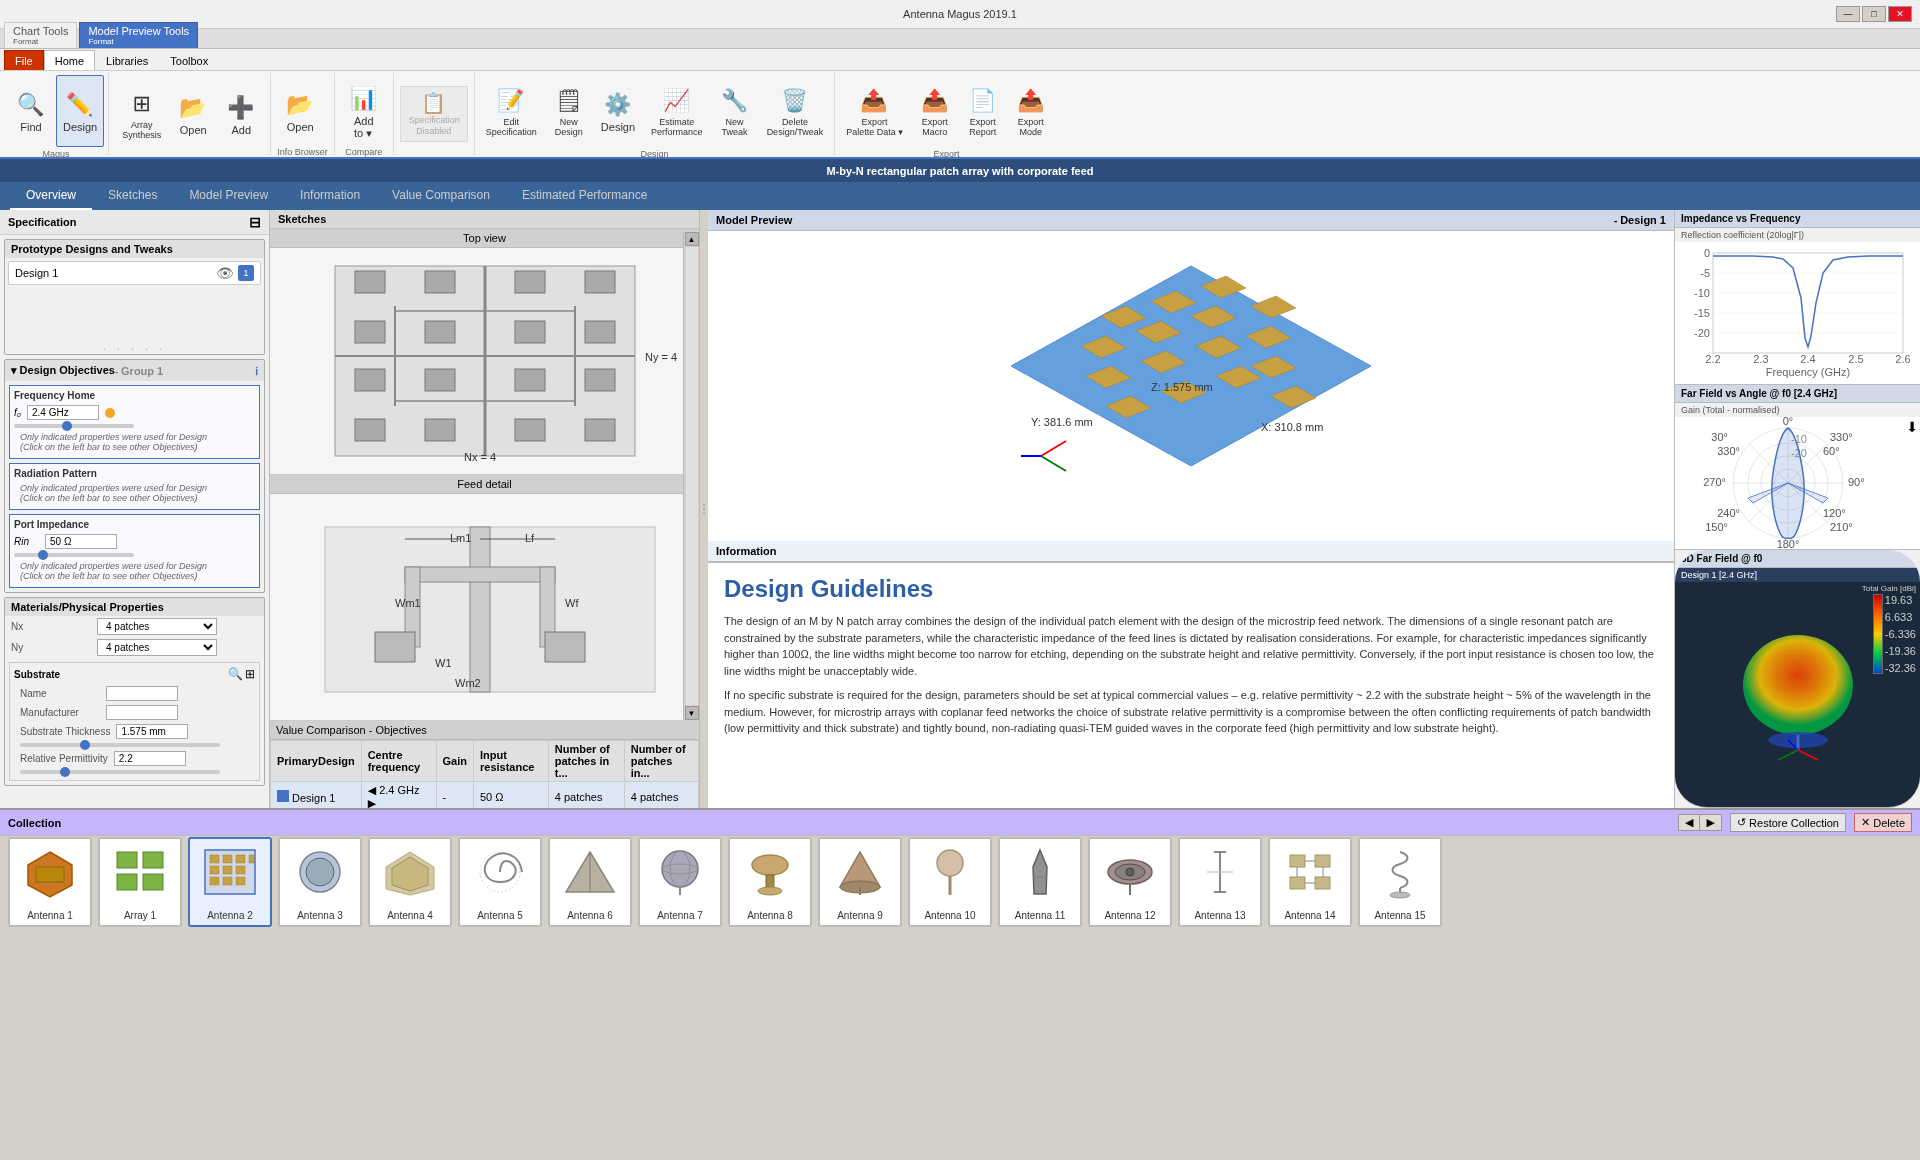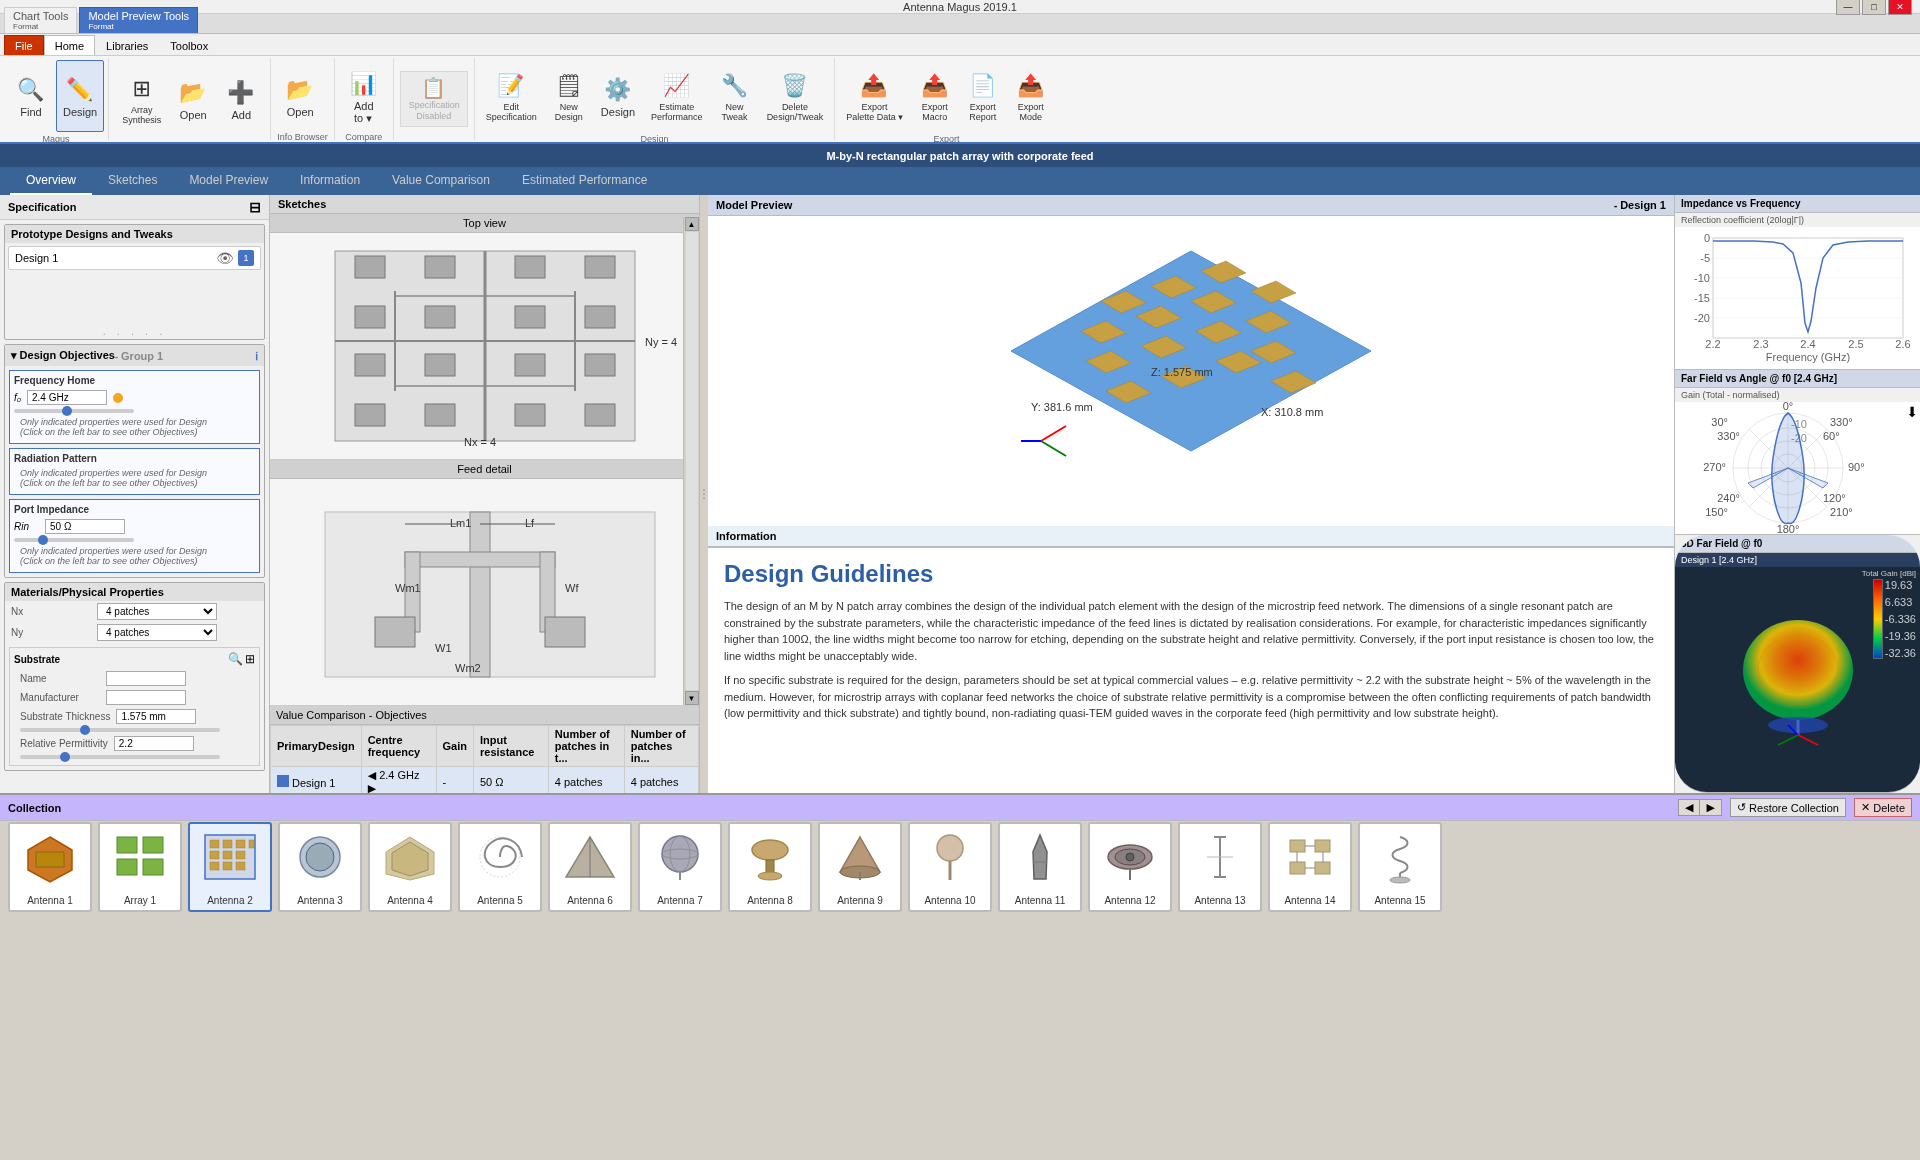--- a/index.html
+++ b/index.html
@@ -1,21 +1,21 @@
 <!DOCTYPE html>
 <html><head>
   <meta charset="utf-8">
   <style>
     * { box-sizing: border-box; margin: 0; padding: 0; font-family: 'Segoe UI', Arial, sans-serif; font-size: 11px; }
     body { width: 1920px; height: 1160px; overflow: hidden; background: #d4d0c8; }
 
     
     .title-bar {
       background: #f0f0f0;
-      height: 14px;
+      height: 29px;
       display: flex;
       align-items: center;
       justify-content: space-between;
       padding: 0 8px;
       border-bottom: 1px solid #ccc;
     }
     .title-bar-title { font-size: 11px; color: #333; position: absolute; left: 50%; transform: translateX(-50%); }
     .title-bar-controls { display: flex; gap: 2px; margin-left: auto; }
     .title-bar-btn { width: 24px; height: 16px; background: #d4d0c8; border: 1px solid #999; font-size: 9px; display: flex; align-items: center; justify-content: center; cursor: pointer; }
     .ribbon-tab { padding: 3px 10px; font-size: 11px; cursor: pointer; border: 1px solid transparent; border-bottom: none; height: 20px; display: flex; align-items: center; }
@@ -33,21 +33,21 @@
     
     .left-panel { width: 270px; background: #f0f0f0; border-right: 1px solid #bbb; display: flex; flex-direction: column; overflow: hidden; }
     .panel-header { background: #e8e8e8; padding: 4px 8px; font-size: 11px; font-weight: bold; border-bottom: 1px solid #ccc; display: flex; justify-content: space-between; align-items: center; }
     .panel-section { border: 1px solid #aaa; margin: 4px; border-radius: 2px; }
     .panel-section-header { background: #e0e0e0; padding: 3px 6px; font-size: 11px; font-weight: bold; display: flex; justify-content: space-between; align-items: center; }
     .panel-row { display: flex; align-items: center; padding: 2px 6px; gap: 6px; }
     .panel-label { color: #555; min-width: 80px; font-size: 10px; }
     .design-item { display: flex; align-items: center; justify-content: space-between; padding: 3px 6px; background: #fff; margin: 3px; border: 1px solid #ccc; border-radius: 2px; }
     .design-badge { background: #4472c4; color: white; width: 16px; height: 16px; border-radius: 2px; display: flex; align-items: center; justify-content: center; font-size: 9px; }
     .eye-icon { font-size: 14px; color: #666; }
-    .freq-input { background: #fff; border: 1px solid #aaa; padding: 1px 4px; width: 80px; font-size: 10px; }
+    .freq-input { background: #fff; border: 1px solid #aaa; padding: 1px 4px; width: 72px; font-size: 10px; }
     .slider-track { width: 120px; height: 4px; background: #ccc; border-radius: 2px; position: relative; margin: 2px 0; }
     .slider-thumb { width: 10px; height: 10px; background: #4472c4; border-radius: 50%; position: absolute; top: -3px; left: 40%; }
     .hint-text { font-size: 9px; color: #666; font-style: italic; padding: 2px 6px; }
     .select-box { background: #fff; border: 1px solid #aaa; padding: 1px 4px; width: 120px; font-size: 10px; }
     .panel-scrollable { overflow-y: auto; flex: 1; }
     .sketch-title { background: #d0d0d0; text-align: center; padding: 3px; font-size: 11px; border-bottom: 1px solid #bbb; }
     .value-comp-title { background: #d0d0d0; padding: 3px 6px; font-size: 11px; border-bottom: 1px solid #bbb; }
     .value-table { width: 100%; border-collapse: collapse; font-size: 10px; }
     .value-table th { background: #e0e0e0; padding: 2px 6px; border: 1px solid #ccc; text-align: left; font-weight: bold; }
     .value-table td { padding: 2px 6px; border: 1px solid #ccc; background: #fff; }

